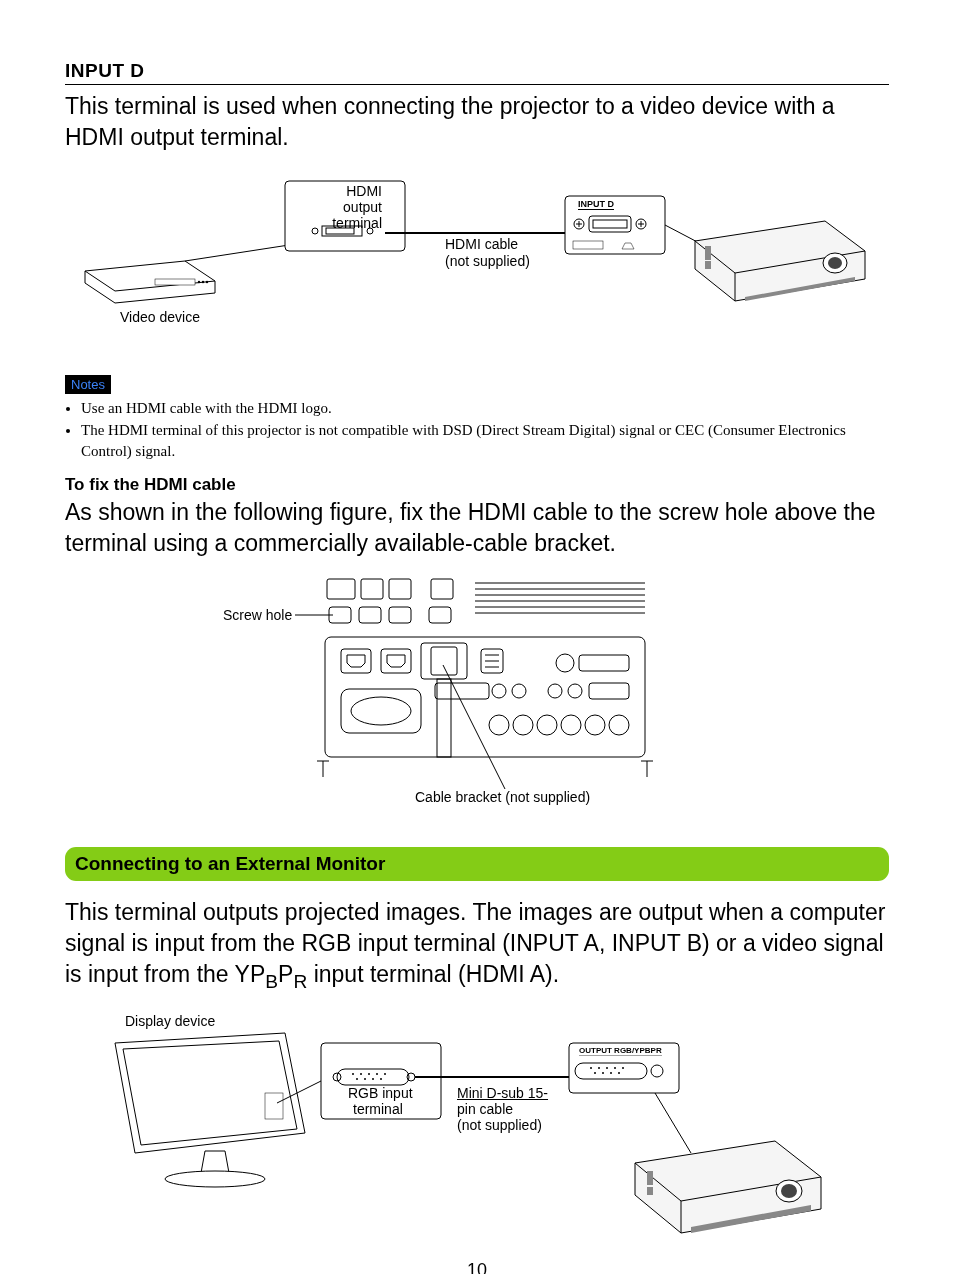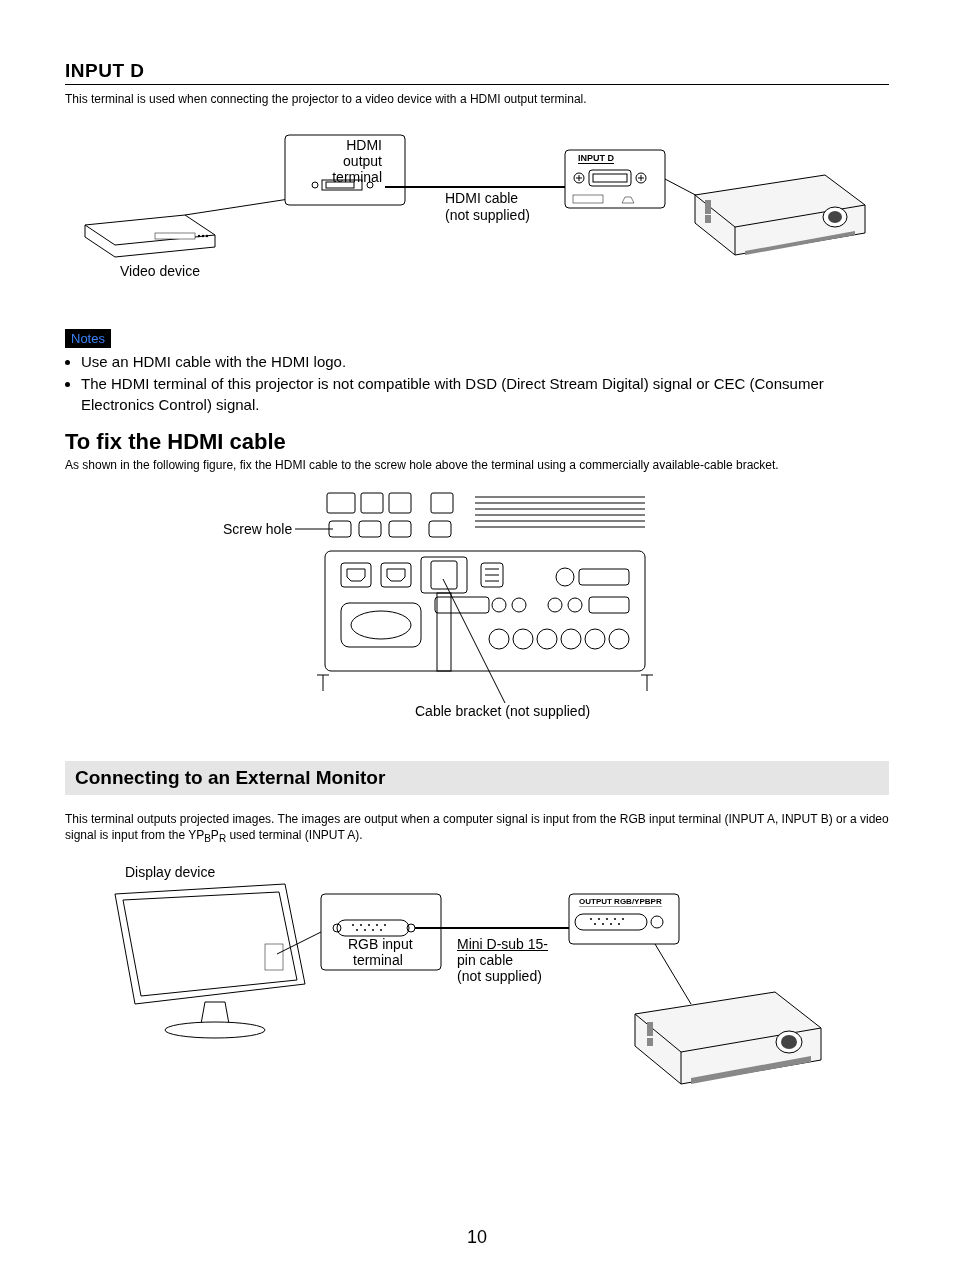--- a/index.html
+++ b/index.html
@@ -17,21 +17,21 @@
   }
   .section-title {
     font-weight: bold;
     font-size: 19px;
     border-bottom: 1px solid #000;
     padding-bottom: 2px;
     margin-bottom: 6px;
     letter-spacing: 0.5px;
   }
   .body-text {
-    font-size: 12px;
+    font-size: 23px;
     line-height: 1.35;
     margin-bottom: 18px;
   }
   .figure {
     position: relative;
     height: 190px;
     margin: 0 auto 14px auto;
   }
   .small-label {
     font-size: 14px;
@@ -51,37 +51,39 @@
     margin-bottom: 4px;
   }
   ul.notes-list {
     margin: 0 0 14px 0;
     padding-left: 16px;
     font-size: 15px;
     line-height: 1.35;
   }
   ul.notes-list li {
     margin-bottom: 2px;
+    font-family: Liberation Serif, serif;
   }
   .bold-sub {
     font-weight: bold;
-    font-size: 22px;
+    font-size: 17px;
     margin-bottom: 2px;
   }
   .figure2 {
     position: relative;
     height: 250px;
     margin: 10px auto 28px auto;
   }
   .banner {
-    background: #e5e5e5;
+    background: #84cc16;
     font-weight: bold;
     font-size: 19px;
     padding: 6px 10px;
     margin-bottom: 16px;
+    border-radius: 11px;
   }
   .figure3 {
     position: relative;
     height: 260px;
     margin: 4px auto 0 auto;
   }
   .page-num {
     text-align: center;
     font-size: 18px;
     position: absolute;
@@ -252,21 +254,21 @@
     </svg>
     <div class="small-label" style="left:158px; top:38px;">Screw hole</div>
     <div class="small-label" style="left:350px; top:220px;">Cable bracket (not supplied)</div>
   </div>
 
   
   <div class="banner">Connecting to an External Monitor</div>
 
   
   <div class="body-text">
-    <span>This terminal outputs projected images. The images are output when a computer signal is input from the RGB input terminal (INPUT A, INPUT B) or a video signal is input from the YP</span><sub>B</sub><span>P</span><sub>R</sub><span> used terminal (INPUT A).</span>
+    <span>This terminal outputs projected images. The images are output when a computer signal is input from the RGB input terminal (INPUT A, INPUT B) or a video signal is input from the YP</span><sub>B</sub><span>P</span><sub>R</sub><span> input terminal (HDMI A).</span>
   </div>
 
   
   <div class="figure3">
     <svg class="overlay" viewBox="0 0 824 260">
 
       <g transform="translate(40,20)">
         <path d="M10 10 L180 0 L200 100 L30 120 Z" fill="#fff" stroke="#000"></path>
         <path d="M18 16 L174 8 L192 96 L36 112 Z" fill="#fff" stroke="#000"></path>
         <rect x="160" y="60" width="18" height="26" fill="#fff" stroke="#000" stroke-width="0.5"></rect>

